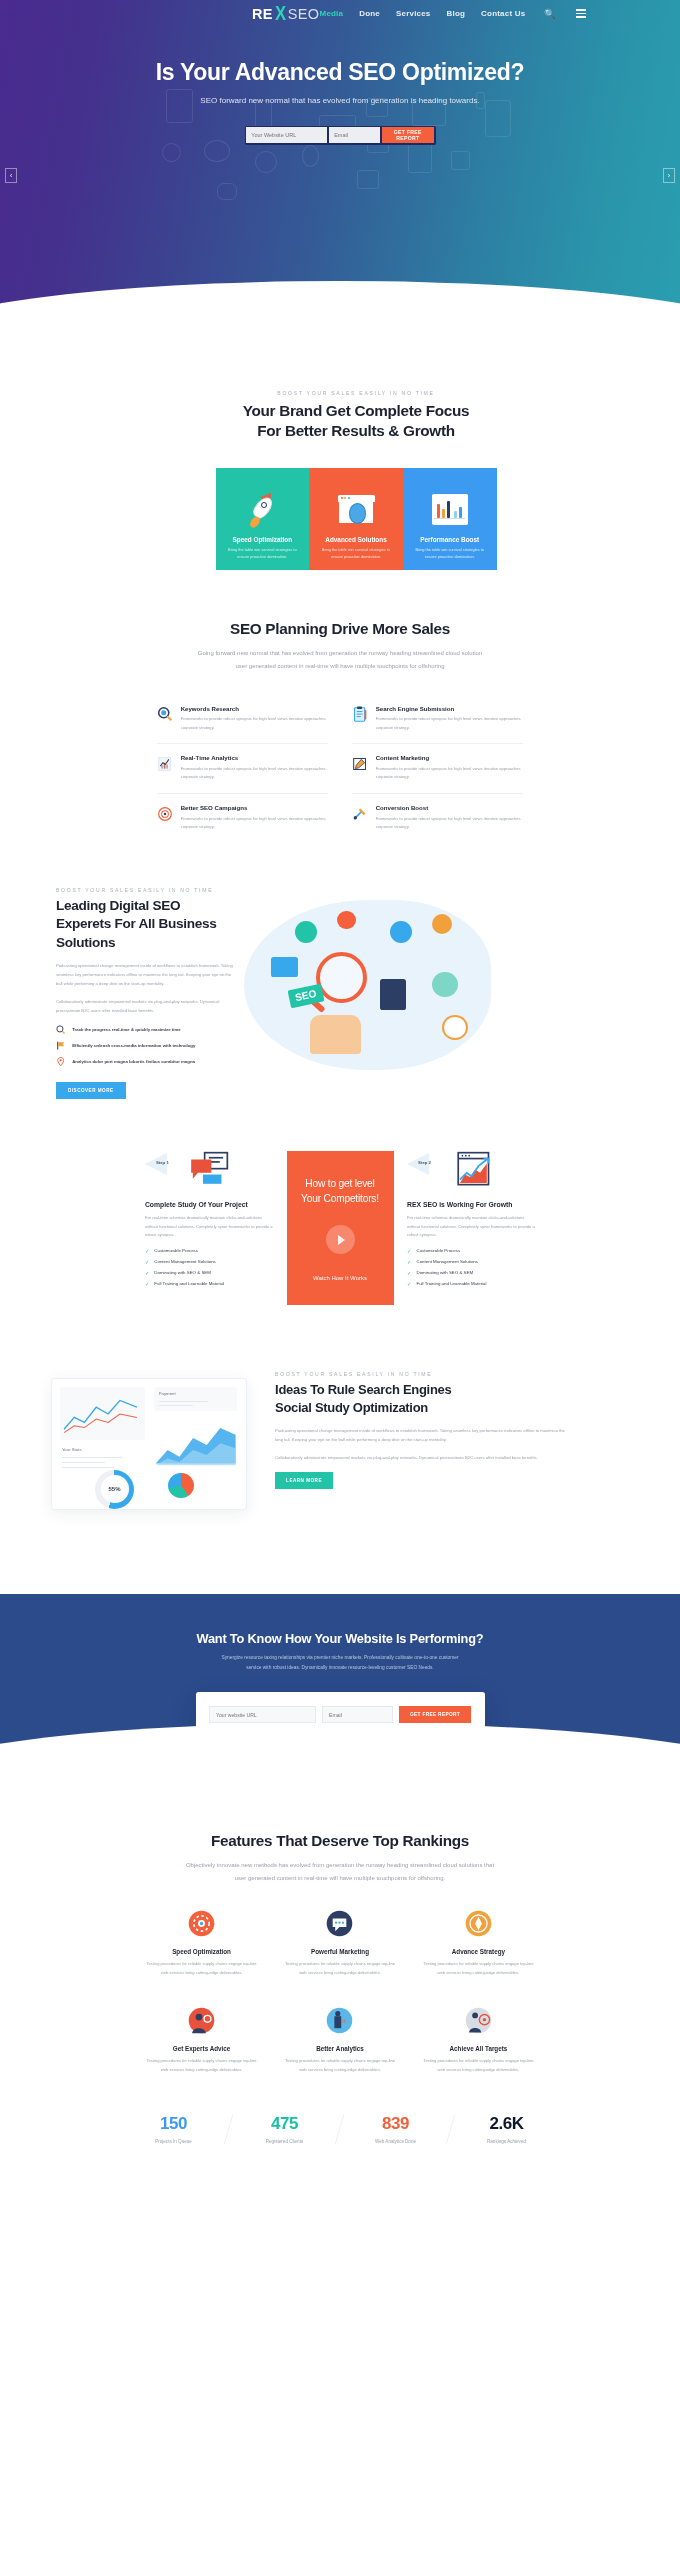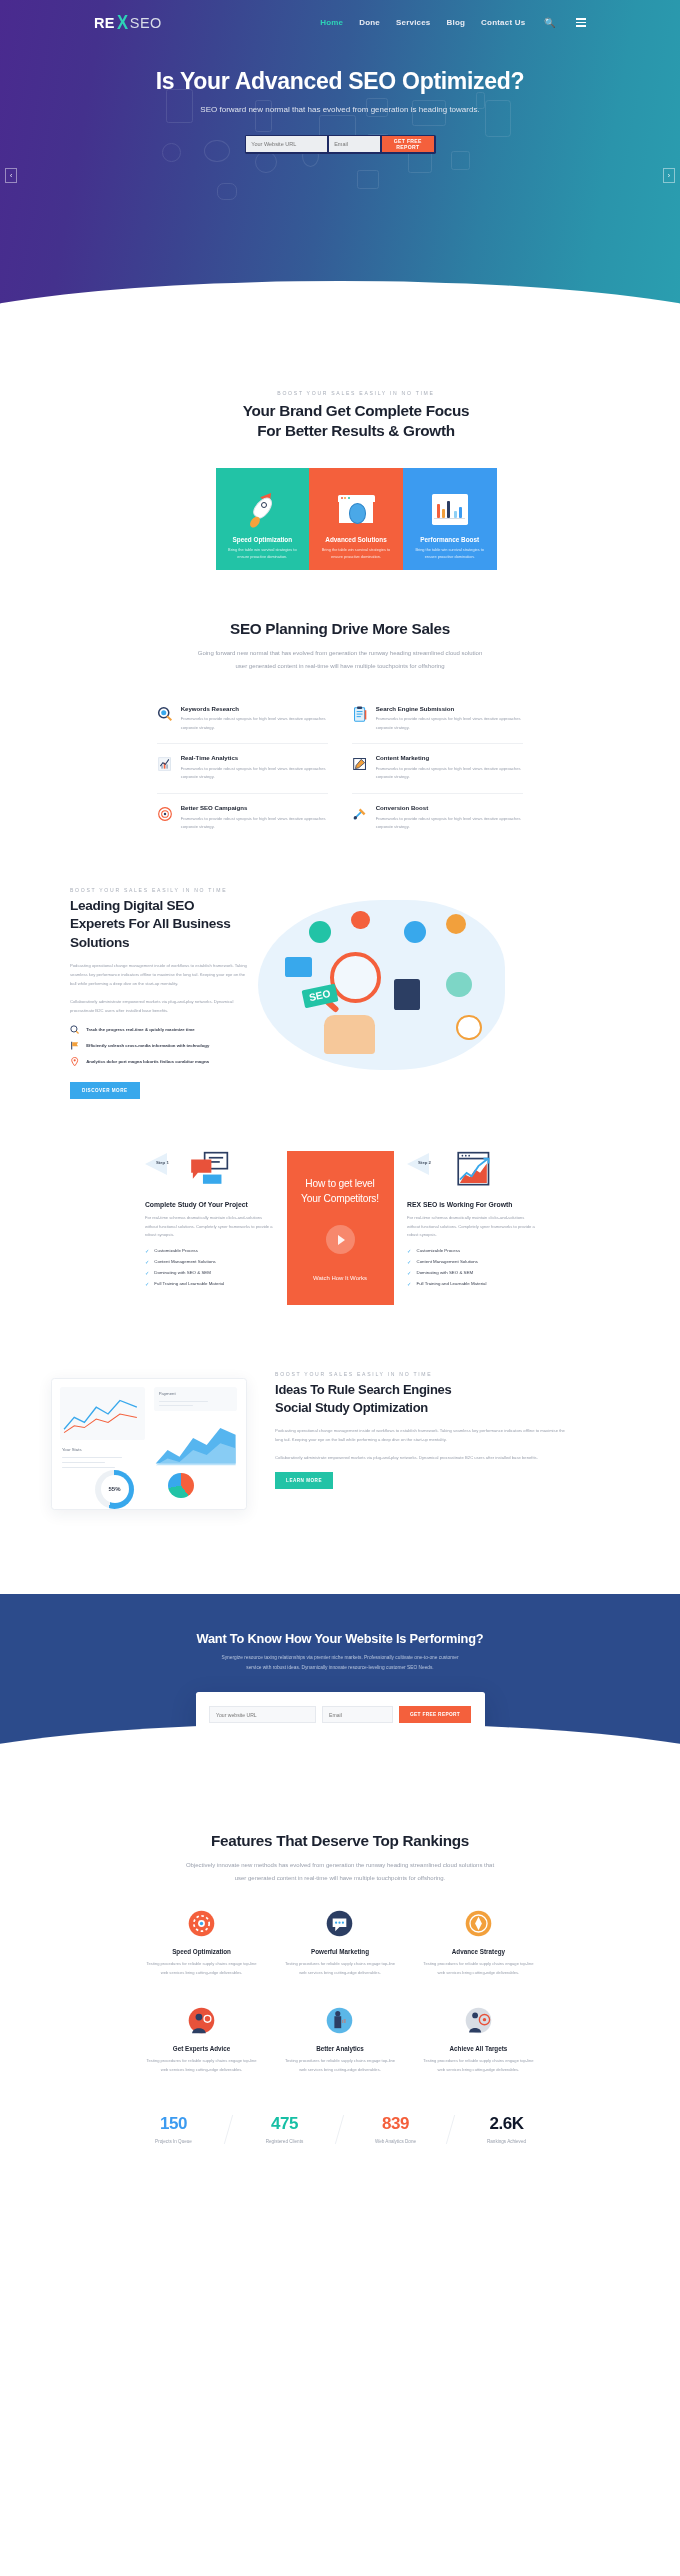--- a/index.html
+++ b/index.html
@@ -18,22 +18,22 @@
   }
   .hero-pattern{
     position:absolute; left:0; right:0; top:51px; bottom:0;
     opacity:.13;
   }
   .hero-pattern .ic{
     position:absolute; border:1.7px solid #cfd9e8; border-radius:2.6px;
   }
   .navbar {
     position:relative; z-index:5;
-    display:flex; align-items:center; justify-content:space-between;
-    padding:11px 94px 0 94px;
+    display:flex; align-items:center; justify-content:flex-end;
+    padding:2px 94px 0 94px;
   }
   .logo { display:flex; align-items:center; }
   .logo-txt { font-size:14.5px; font-weight:bold; color:#fff; letter-spacing:0.4px; }
   .logo-x {
     display:inline-block; color:#2ed3b7; font-size:19.6px; font-weight:bold;
     margin:0 0.9px; transform:scaleX(.85);
   }
   .logo-seo { font-size:14.5px; color:#d9dde8; font-weight:400; letter-spacing:0.4px;}
   .nav-links { display:flex; align-items:center; gap:16px; }
   .nav-links a {
@@ -140,21 +140,21 @@
     width:366px; margin:22px auto 0; display:grid;
     grid-template-columns:1fr 1fr; column-gap:24px;
   }
   .plan-item{ display:flex; gap:7.7px; padding:10.2px 0 11px; border-bottom:0.9px solid #eef0f3; }
   .plan-ico{ width:16px; height:16px; flex:0 0 16px; position:relative; margin-top:1.7px;}
   .plan-item h5{ font-size:6.1px; color:#1c2230; font-weight:bold; }
   .plan-item p{ font-size:4.1px; color:#9aa0ad; line-height:2.1; margin-top:3.4px; }
 
   
   .leading{ position:relative; padding:44px 0 34px; display:flex; }
-  .lead-left{ width:179px; margin-left:70px; }
+  .lead-left{ width:179px; margin-left:56px; }
   .lead-left .eyebrow{ text-align:left; }
   .lead-h{ font-size:13.6px; font-weight:bold; color:#1c2230; line-height:1.35; margin-top:4.3px; letter-spacing:-0.3px;}
   .lead-p{ font-size:4.2px; color:#9aa0ad; line-height:2.2; margin-top:8.5px; }
   .lead-list{ margin-top:9.4px; }
   .lead-list li{ list-style:none; display:flex; align-items:center; gap:6.8px; margin-bottom:6.8px; }
   .lead-list .li-ic{ width:9.4px;height:9.4px;flex:0 0 9.4px; position:relative;}
   .lead-list span{ font-size:4.3px; color:#2c3murk; color:#3a4050; font-weight:bold;}
   .btn-blue{
     display:inline-block; margin-top:8.5px; background:#38a8ec; color:#fff;
     font-size:4.6px; font-weight:bold; letter-spacing:0.5px; padding:6px 12px; border:none; cursor:pointer;
@@ -298,21 +298,21 @@
       <div class="ic" style="left:451px;top:100px;width:18.7px;height:18.7px;"></div>
     </div>
 
     <nav class="navbar">
       <div class="logo">
         <span class="logo-txt">RE</span>
         <span class="logo-x">X</span>
         <span class="logo-seo">SEO</span>
       </div>
       <div class="nav-links">
-        <a href="#" class="active">Home</a>
+        <a href="#" class="active">Media</a>
         <a href="#">Done</a>
         <a href="#">Services</a>
         <a href="#">Blog</a>
         <a href="#">Contact Us</a>
         <span class="nav-ico">🔍</span>
         <span class="nav-burger">
             <i></i>
             <i></i>
             <i></i>
           </span>

